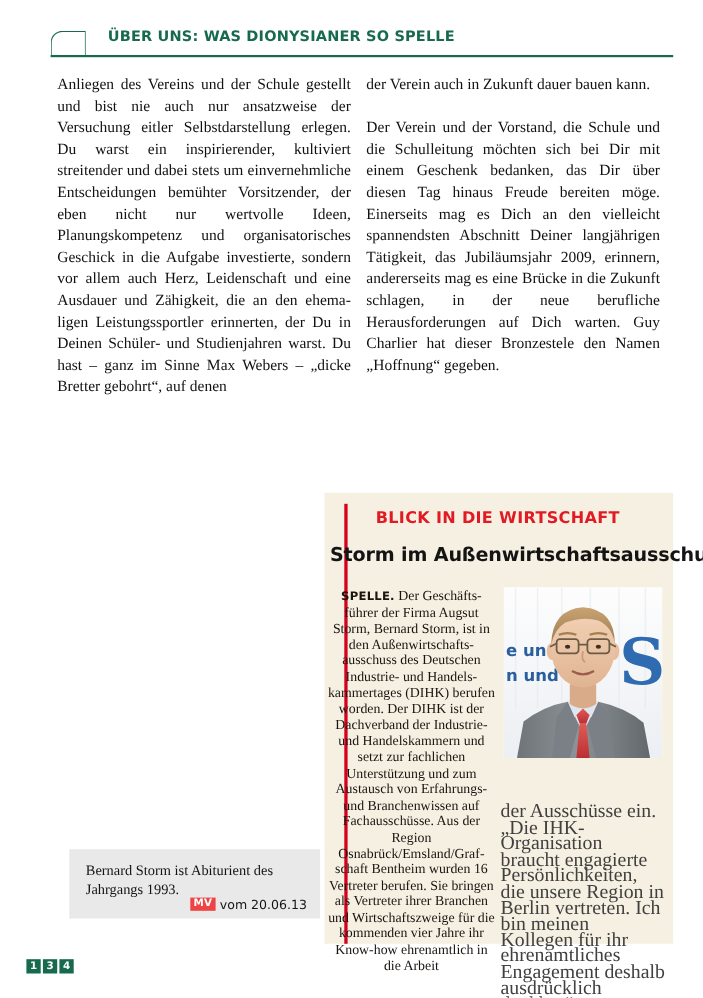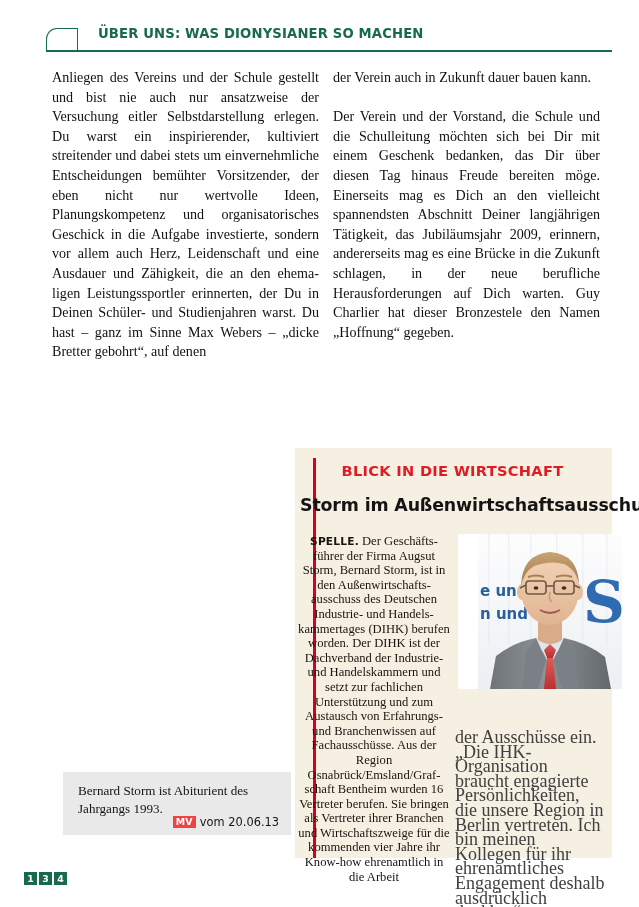--- a/index.html
+++ b/index.html
@@ -148,21 +148,20 @@
 
   
   #storm-photo {
     position: absolute;
     left: 458px;
     top: 534px;
     width: 144px;
     height: 155px;
     overflow: hidden;
     background: #ffffff;
-    padding-left: 20px;
   }
 
   
   #caption-box {
     position: absolute;
     left: 63px;
     top: 772px;
     width: 228px;
     height: 63px;
     background: #e9e9e9;
@@ -221,21 +220,21 @@
     align-items: center;
     justify-content: center;
     line-height: 1;
   }
 </style>
 </head>
 <body>
 
 <div id="section-header">
   <div class="bracket-icon"></div>
-  <div class="section-title">ÜBER UNS: WAS DIONYSIANER SO MACHEN</div>
+  <div class="section-title">ÜBER UNS: WAS DIONYSIANER SO SPELLE</div>
   <div class="header-rule"></div>
 </div>
 
 <div class="article-col" id="article-col-left">
   <p>Anliegen des Vereins und der Schule ge­stellt und bist nie auch nur ansatzweise der Versuchung eitler Selbstdarstellung erlegen. Du warst ein inspirierender, kultiviert streitender und dabei stets um einvernehmliche Entscheidungen bemühter Vorsitzender, der eben nicht nur wertvolle Ideen, Planungskompetenz und organisatorisches Geschick  in die Aufgabe investierte, sondern vor allem auch Herz, Leidenschaft und eine Aus­dauer und Zähigkeit, die an den ehema­ligen Leistungssportler erinnerten, der Du in Deinen Schüler- und Studienjahren warst. Du hast – ganz im Sinne Max We­bers – „dicke Bretter gebohrt“,  auf denen</p>
 </div>
 
 <div class="article-col" id="article-col-right">
   <p>der Verein auch in Zukunft dauer bauen kann.</p>
   <p>Der Verein und der Vorstand, die Schule und die Schulleitung möchten sich bei Dir mit einem Geschenk bedanken, das Dir über diesen Tag hinaus Freude berei­ten möge. Einerseits mag es Dich an den vielleicht spannendsten Abschnitt Deiner langjährigen Tätigkeit, das Jubiläumsjahr 2009, erinnern, andererseits mag es eine Brücke in die Zukunft schlagen, in der neue berufliche Herausforderungen auf Dich warten. Guy Charlier  hat dieser Bronzestele den Namen „Hoffnung“ ge­geben.</p>

